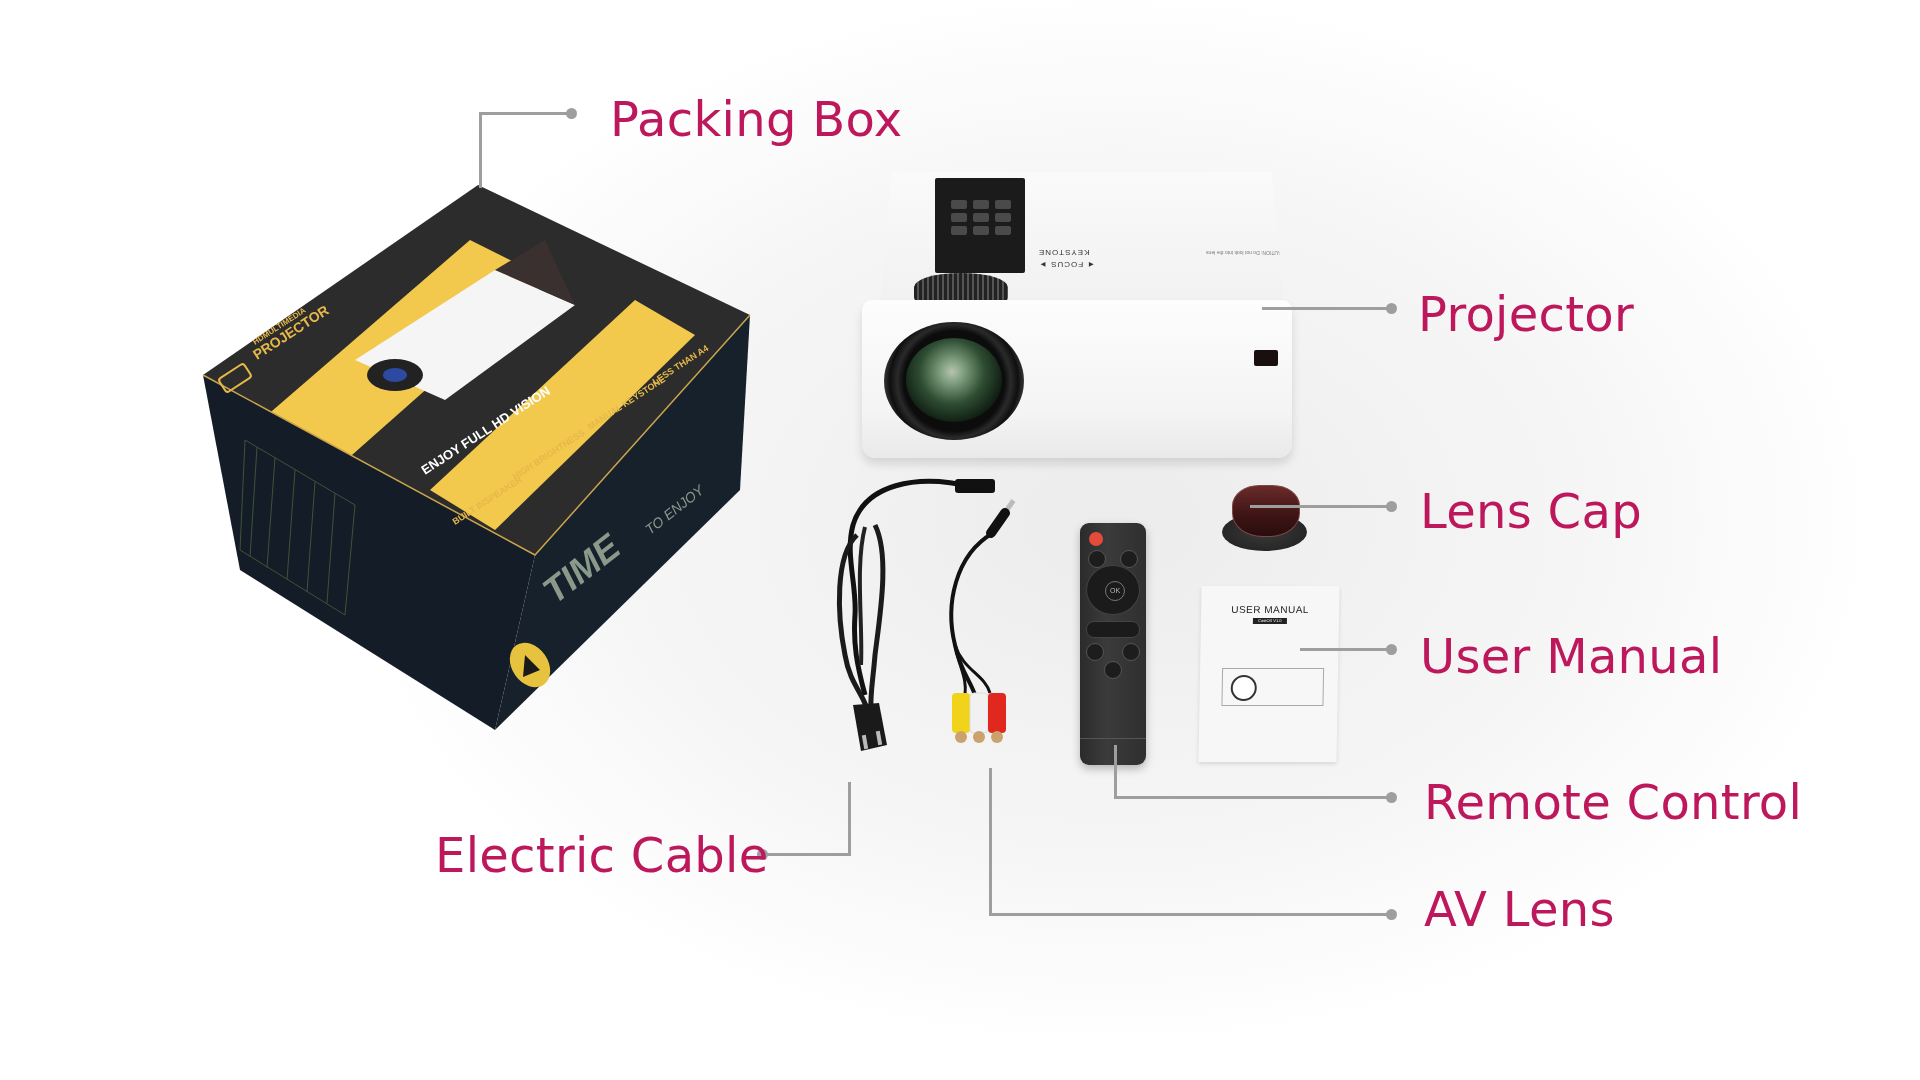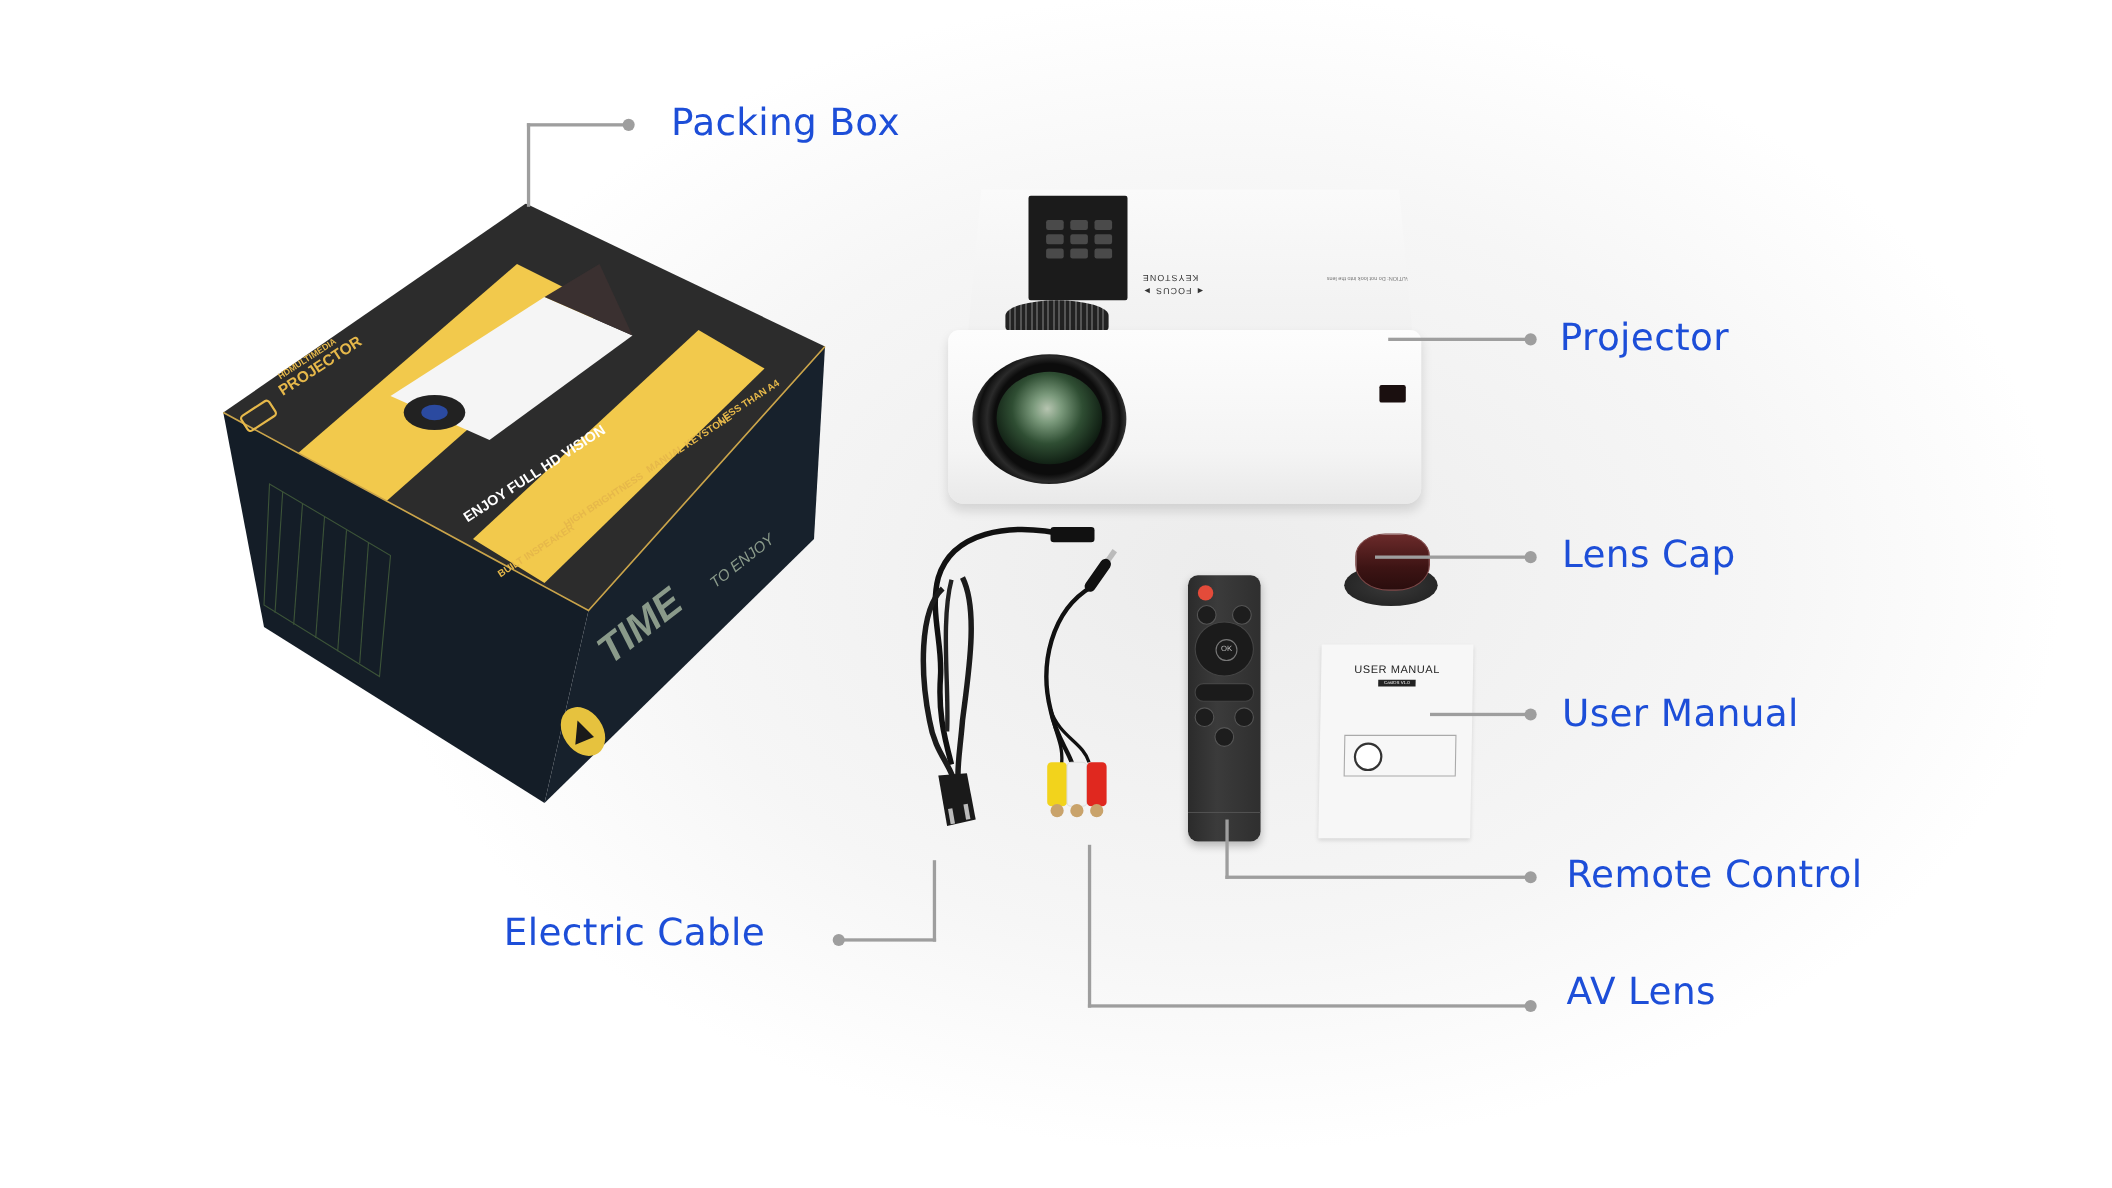--- a/index.html
+++ b/index.html
@@ -2,21 +2,21 @@
 <html><head>
 <meta charset="utf-8">
 <style>
   html, body { margin:0; padding:0; }
   body {
     width:1920px; height:1080px; overflow:hidden; position:relative;
     background: radial-gradient(ellipse 900px 620px at 1110px 520px, #ececec 0%, #f6f6f6 55%, #ffffff 85%);
     font-family: "Liberation Sans", "DejaVu Sans", sans-serif;
   }
   .label {
-    position:absolute; color:#1d4ed8; font-size:34px; font-weight:400;
+    position:absolute; color:#be185d; font-size:48px; font-weight:400;
     letter-spacing:0.3px; white-space:nowrap; line-height:1;
     font-family: "DejaVu Sans", "Liberation Sans", sans-serif;
     text-align: center;
   }
   .line { position:absolute; background:#9e9e9e; }
   .dot { position:absolute; width:11px; height:11px; border-radius:50%; background:#9e9e9e; }
 
   
   .box-wrap { position:absolute; left:195px; top:185px; width:560px; height:545px; }
   .box-svg { width:100%; height:100%; }
@@ -217,18 +217,18 @@
   <rect x="175" y="228" width="18" height="40" rx="4" fill="#f1f1f1" stroke="#ddd"></rect>
   <rect x="193" y="228" width="18" height="40" rx="4" fill="#e0281f"></rect>
   <circle cx="166" cy="272" r="6" fill="#c9a36b"></circle>
   <circle cx="184" cy="272" r="6" fill="#c9a36b"></circle>
   <circle cx="202" cy="272" r="6" fill="#c9a36b"></circle>
 </svg>
 
 <div class="line" style="left:848px; top:782px; width:3px; height:74px;"></div>
 <div class="line" style="left:762px; top:853px; width:89px; height:3px;"></div>
 <div class="dot" style="left:757px; top:849px;"></div>
-<div class="label" style="left:458px; top:831px;">Electric Cable</div>
+<div class="label" style="left:435px; top:831px;">Electric Cable</div>
 
 <div class="line" style="left:989px; top:768px; width:3px; height:148px;"></div>
 <div class="line" style="left:989px; top:913px; width:403px; height:3px;"></div>
 <div class="dot" style="left:1386px; top:909px;"></div>
 <div class="label" style="left:1424px; top:885px;">AV Lens</div>
 
 </body></html>

